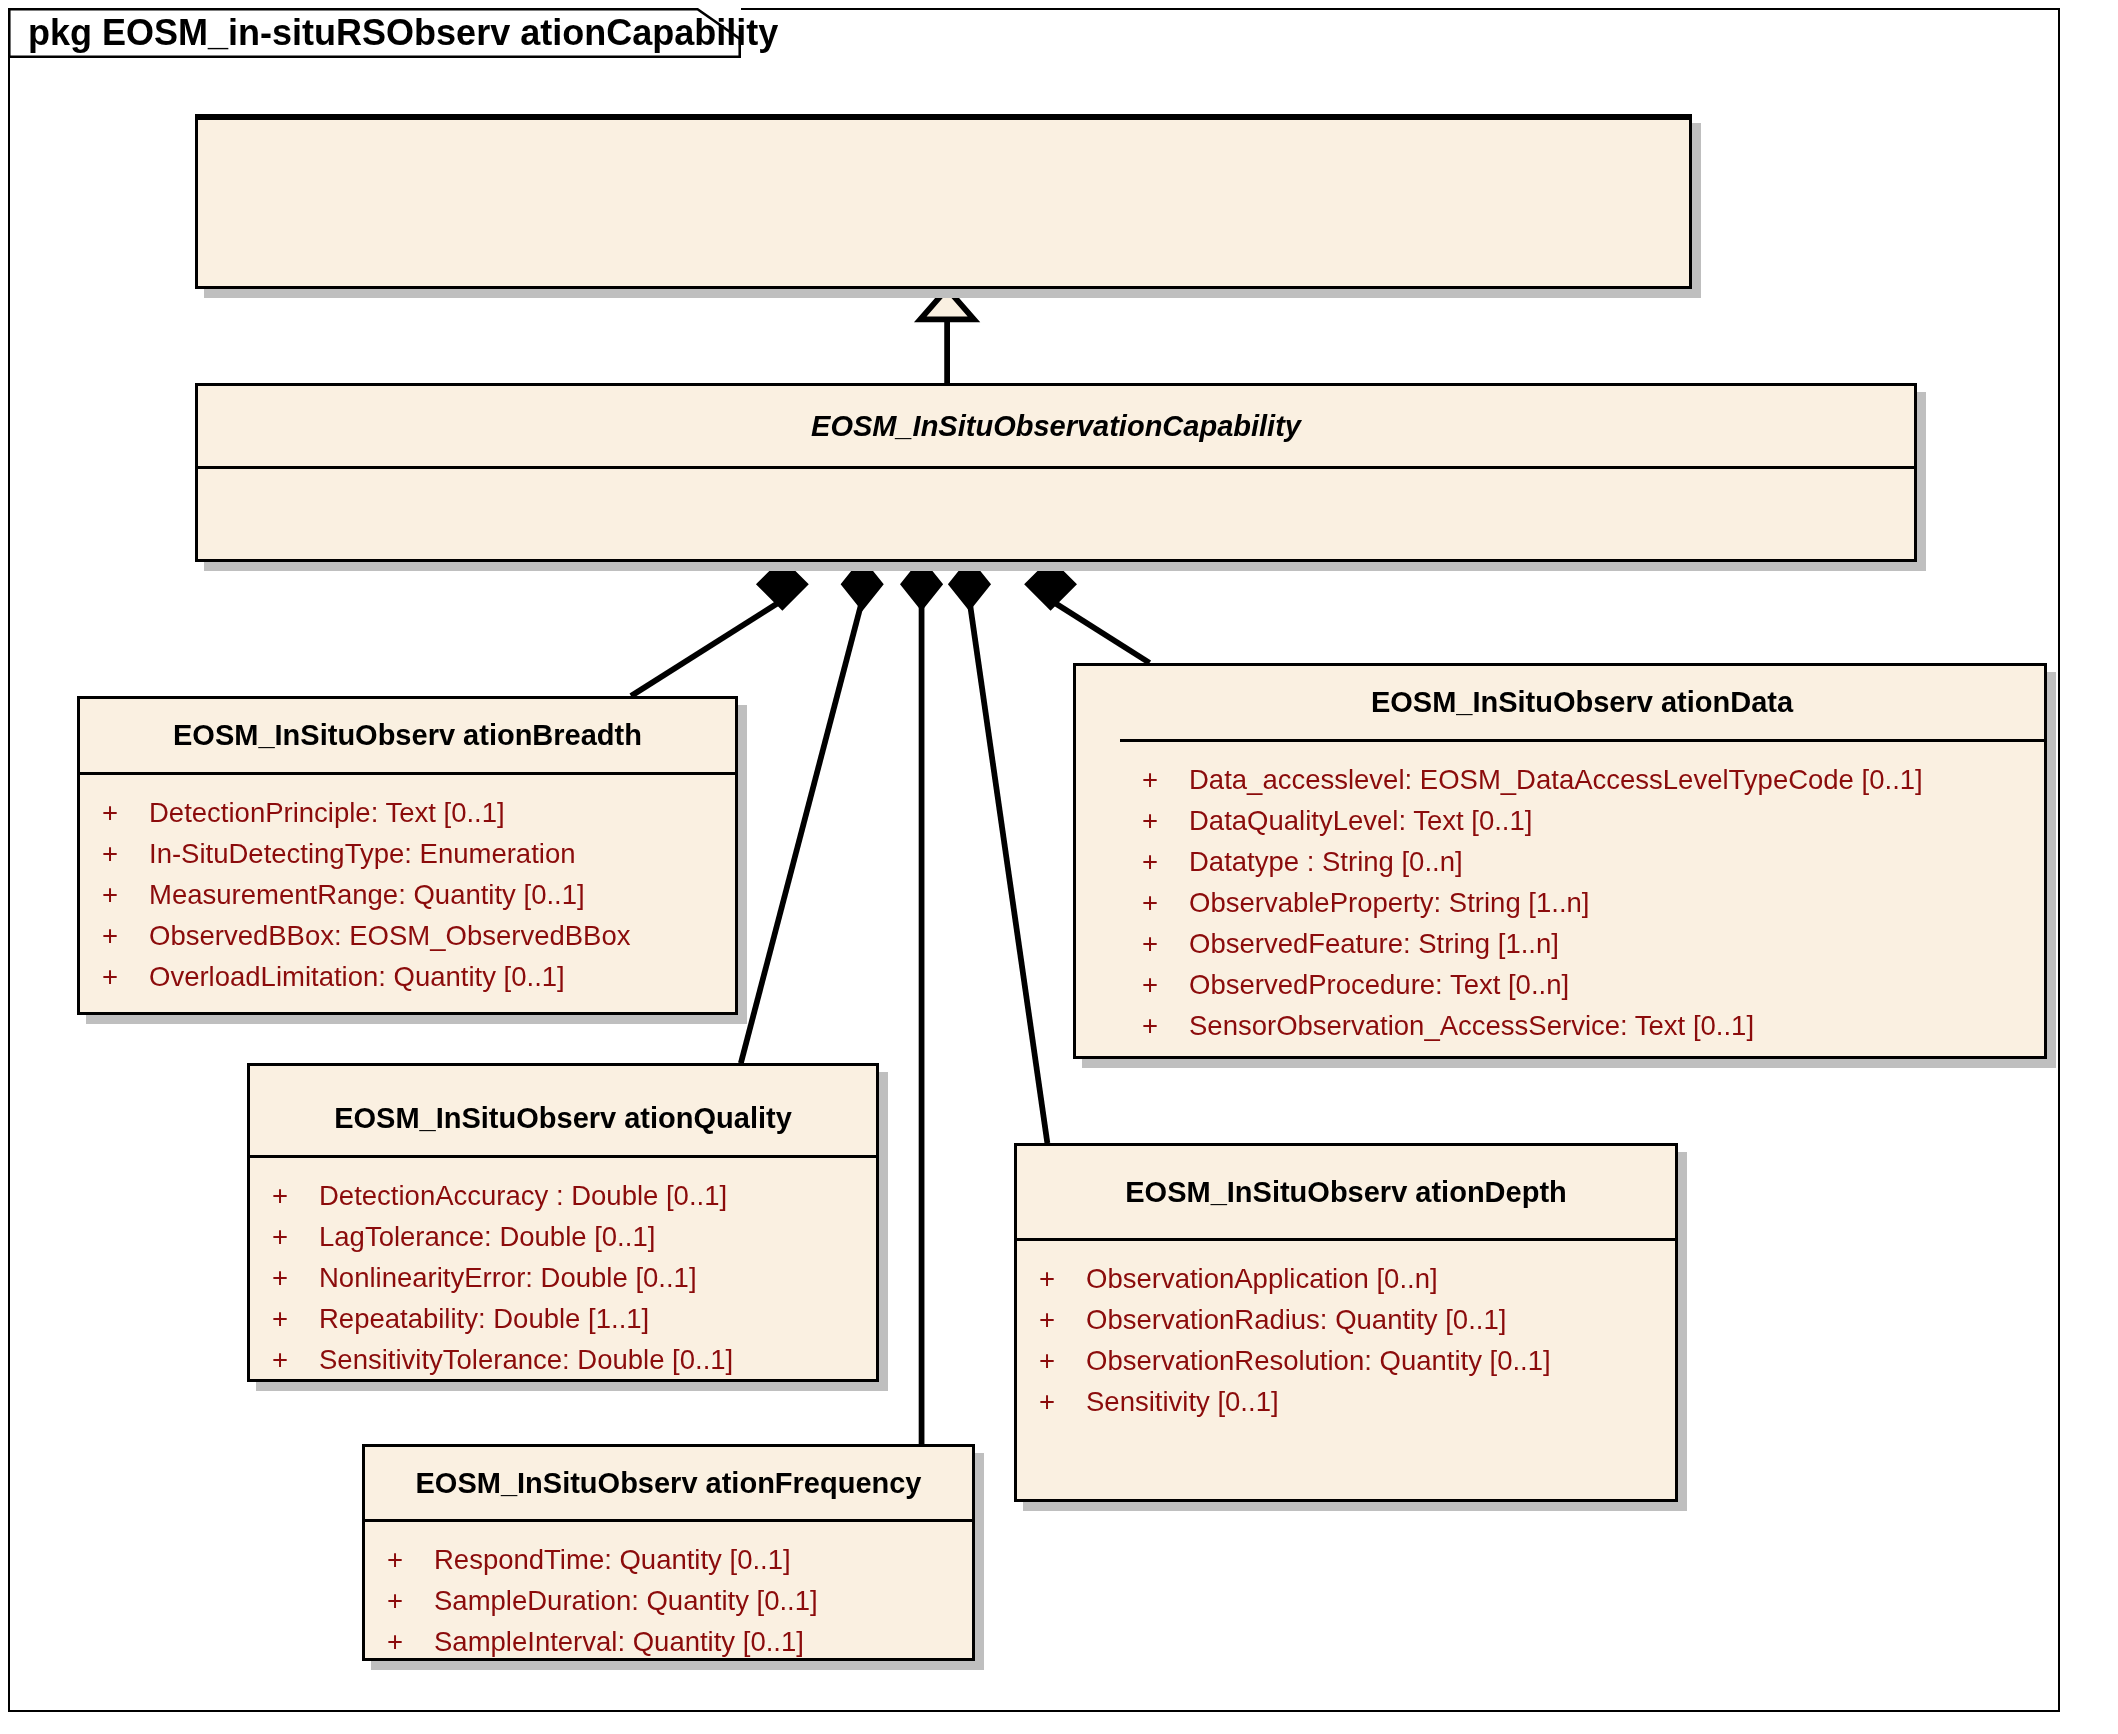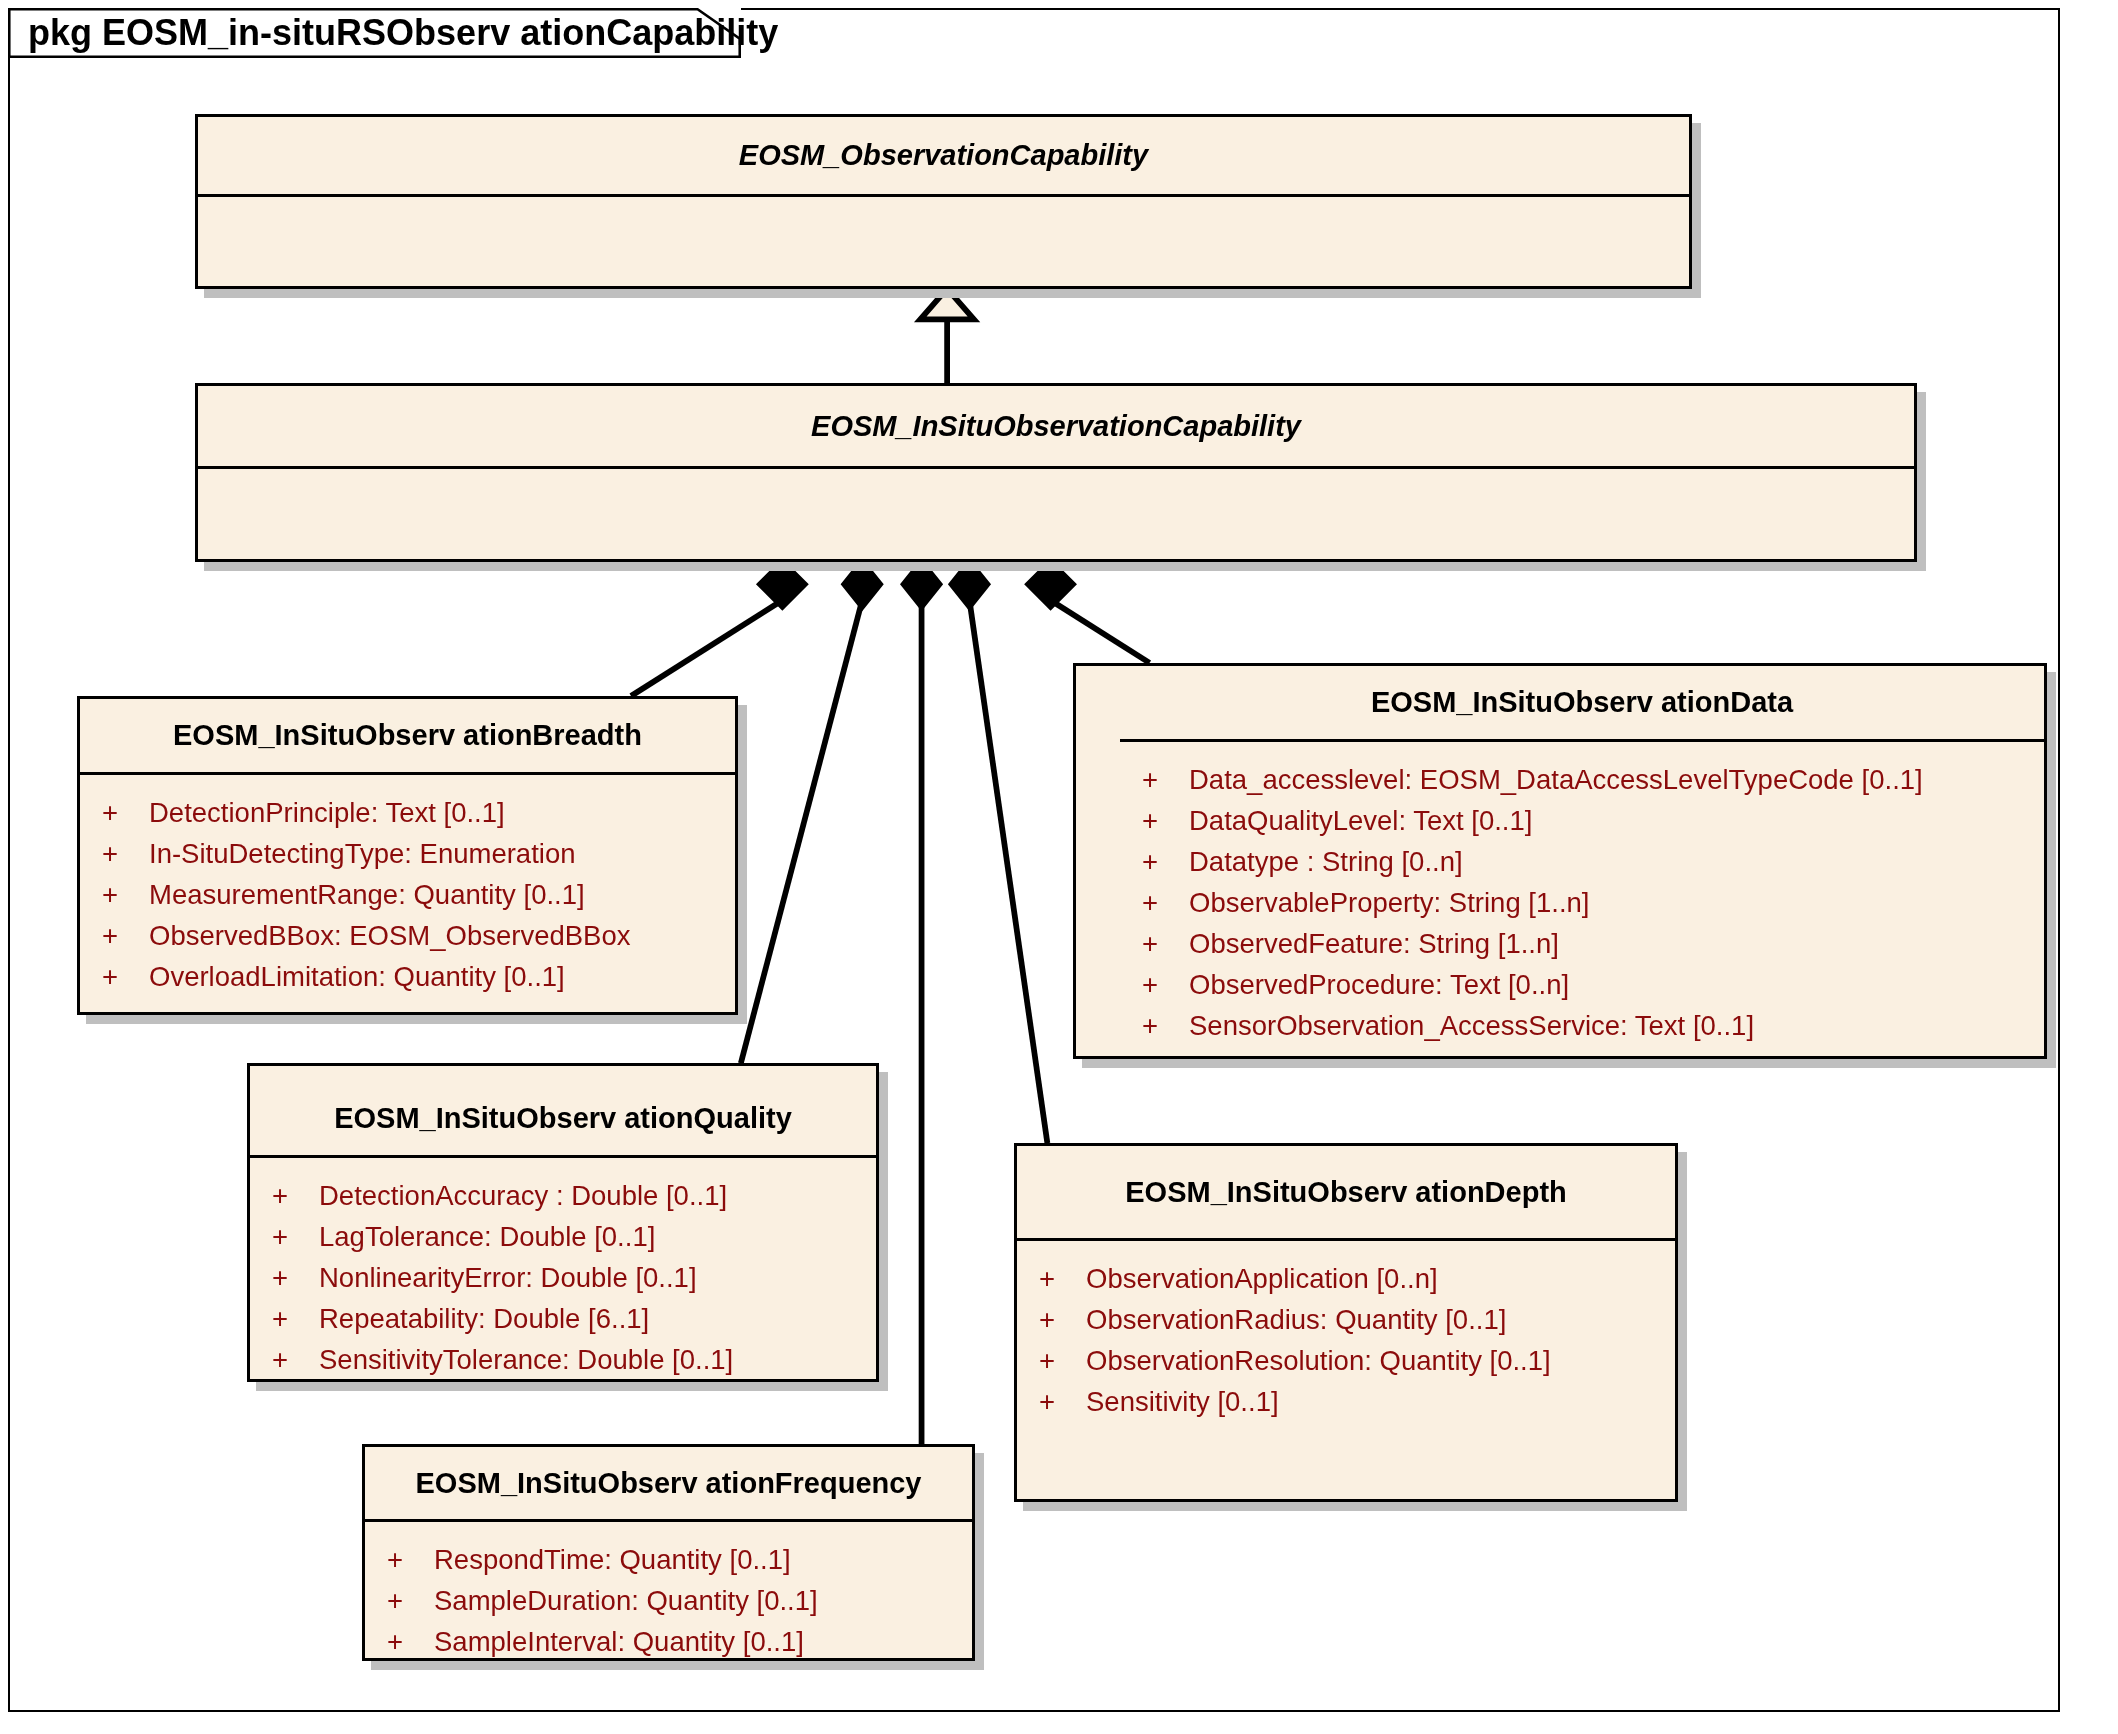--- a/index.html
+++ b/index.html
@@ -114,21 +114,20 @@
     <polygon points="1518,880 1546,915 1518,950 1490,915" fill="#000" stroke="#000" stroke-width="9"></polygon>
   </g>
 
   <g>
     <line x1="1645" y1="940" x2="1800" y2="1038" stroke="#000" stroke-width="9"></line>
     <polygon points="1645,880 1680,915 1645,950 1610,915" fill="#000" stroke="#000" stroke-width="9"></polygon>
   </g>
 </svg>
 
 <div class="uml-class abstract" style="left:195px;top:114px;width:1497px;height:175px;">
-  <div class="cls-name" style="height:77px;">EOSM_ObservationCapability</div>
   <div class="divider"></div>
   <div class="attrs" style="height:89px;"></div>
 </div>
 
 <div class="uml-class abstract" style="left:195px;top:383px;width:1722px;height:179px;">
   <div class="cls-name" style="height:80px;">EOSM_InSituObservationCapability</div>
   <div class="divider"></div>
   <div class="attrs" style="height:89px;"></div>
 </div>
 
@@ -205,21 +204,21 @@
     <div class="attr">
       <span class="vis">+</span>
       <span>LagTolerance:  Double [0..1]</span>
     </div>
     <div class="attr">
       <span class="vis">+</span>
       <span>NonlinearityError:  Double [0..1]</span>
     </div>
     <div class="attr">
       <span class="vis">+</span>
-      <span>Repeatability:  Double [6..1]</span>
+      <span>Repeatability:  Double [1..1]</span>
     </div>
     <div class="attr">
       <span class="vis">+</span>
       <span>SensitivityTolerance:  Double [0..1]</span>
     </div>
   </div>
 </div>
 
 <div class="uml-class" style="left:1014px;top:1143px;width:664px;height:359px;">
   <div class="cls-name" style="height:92px;border-radius:19px;">EOSM_InSituObserv ationDepth</div>

